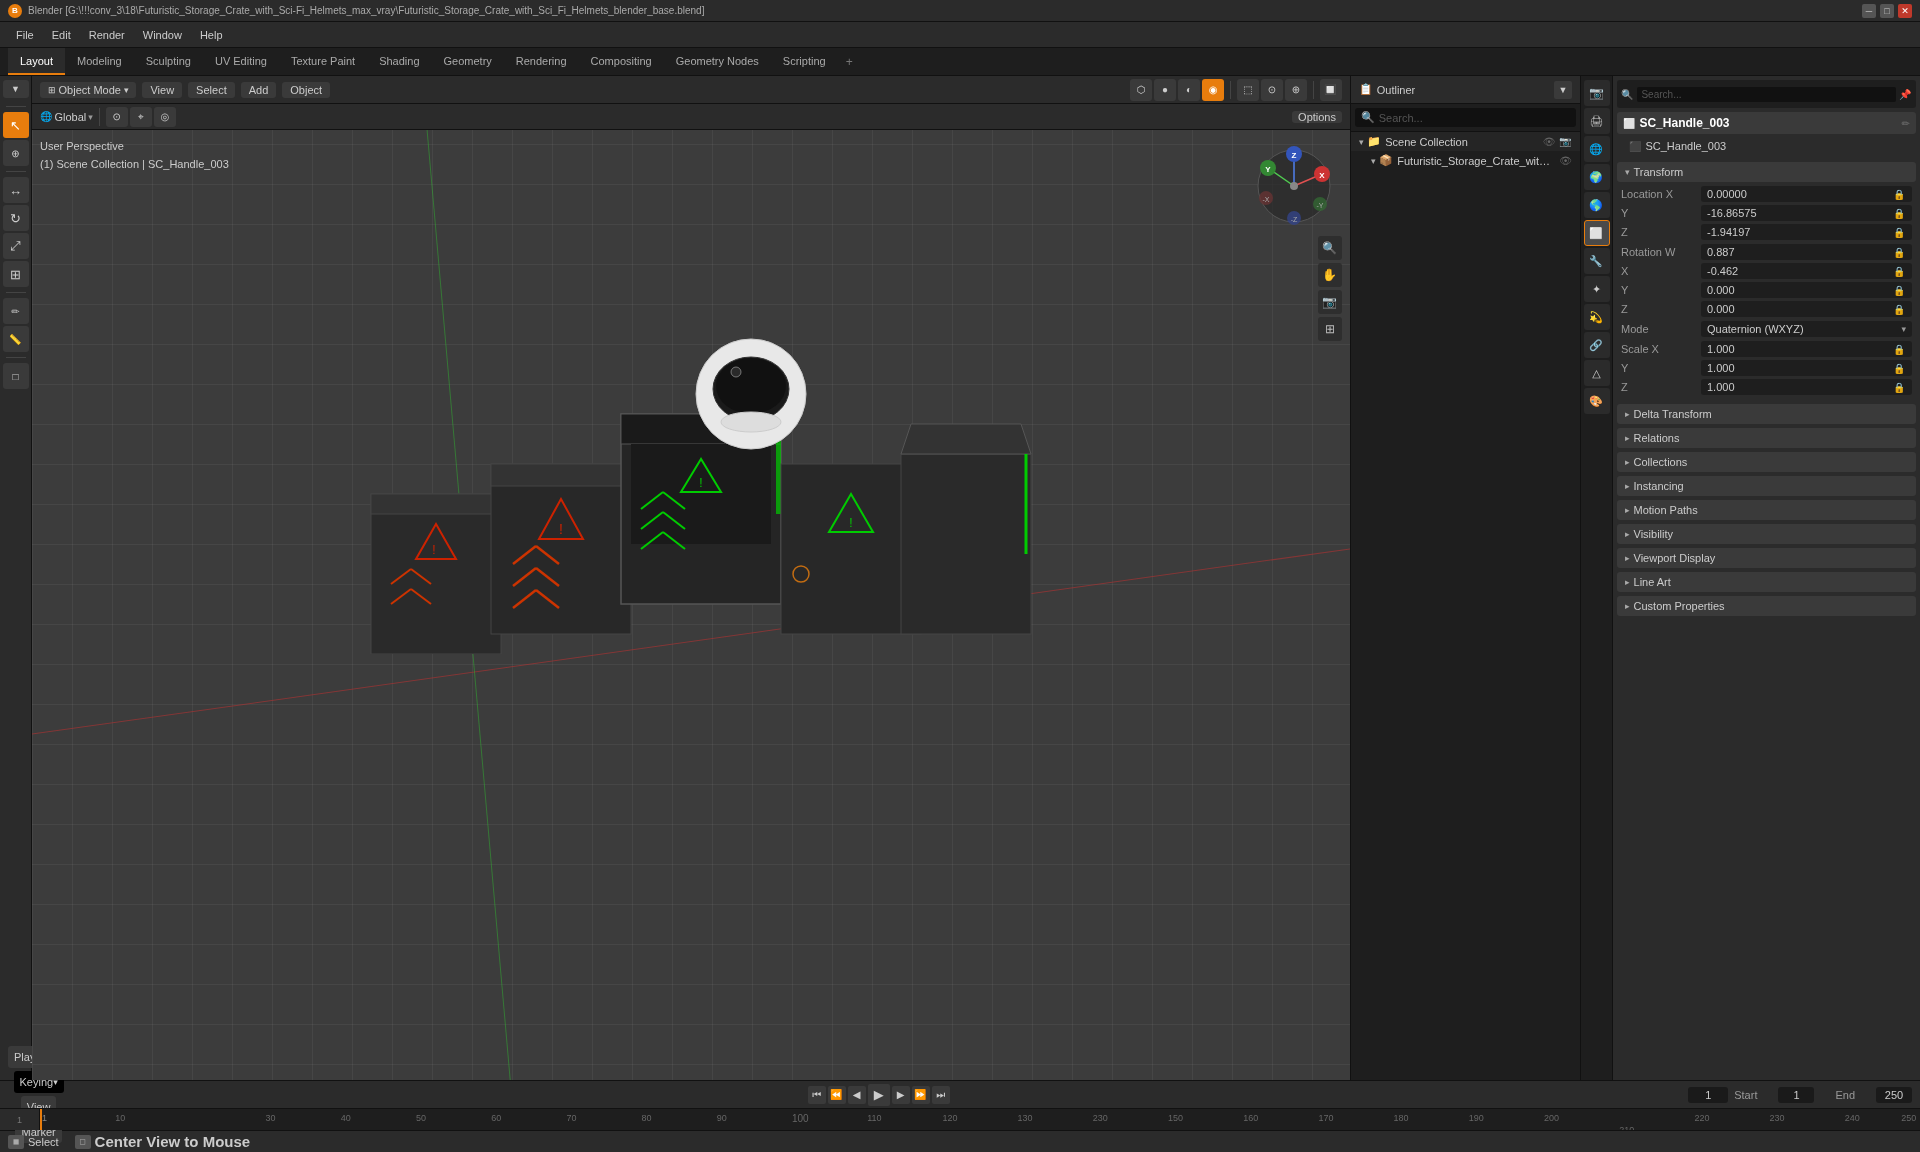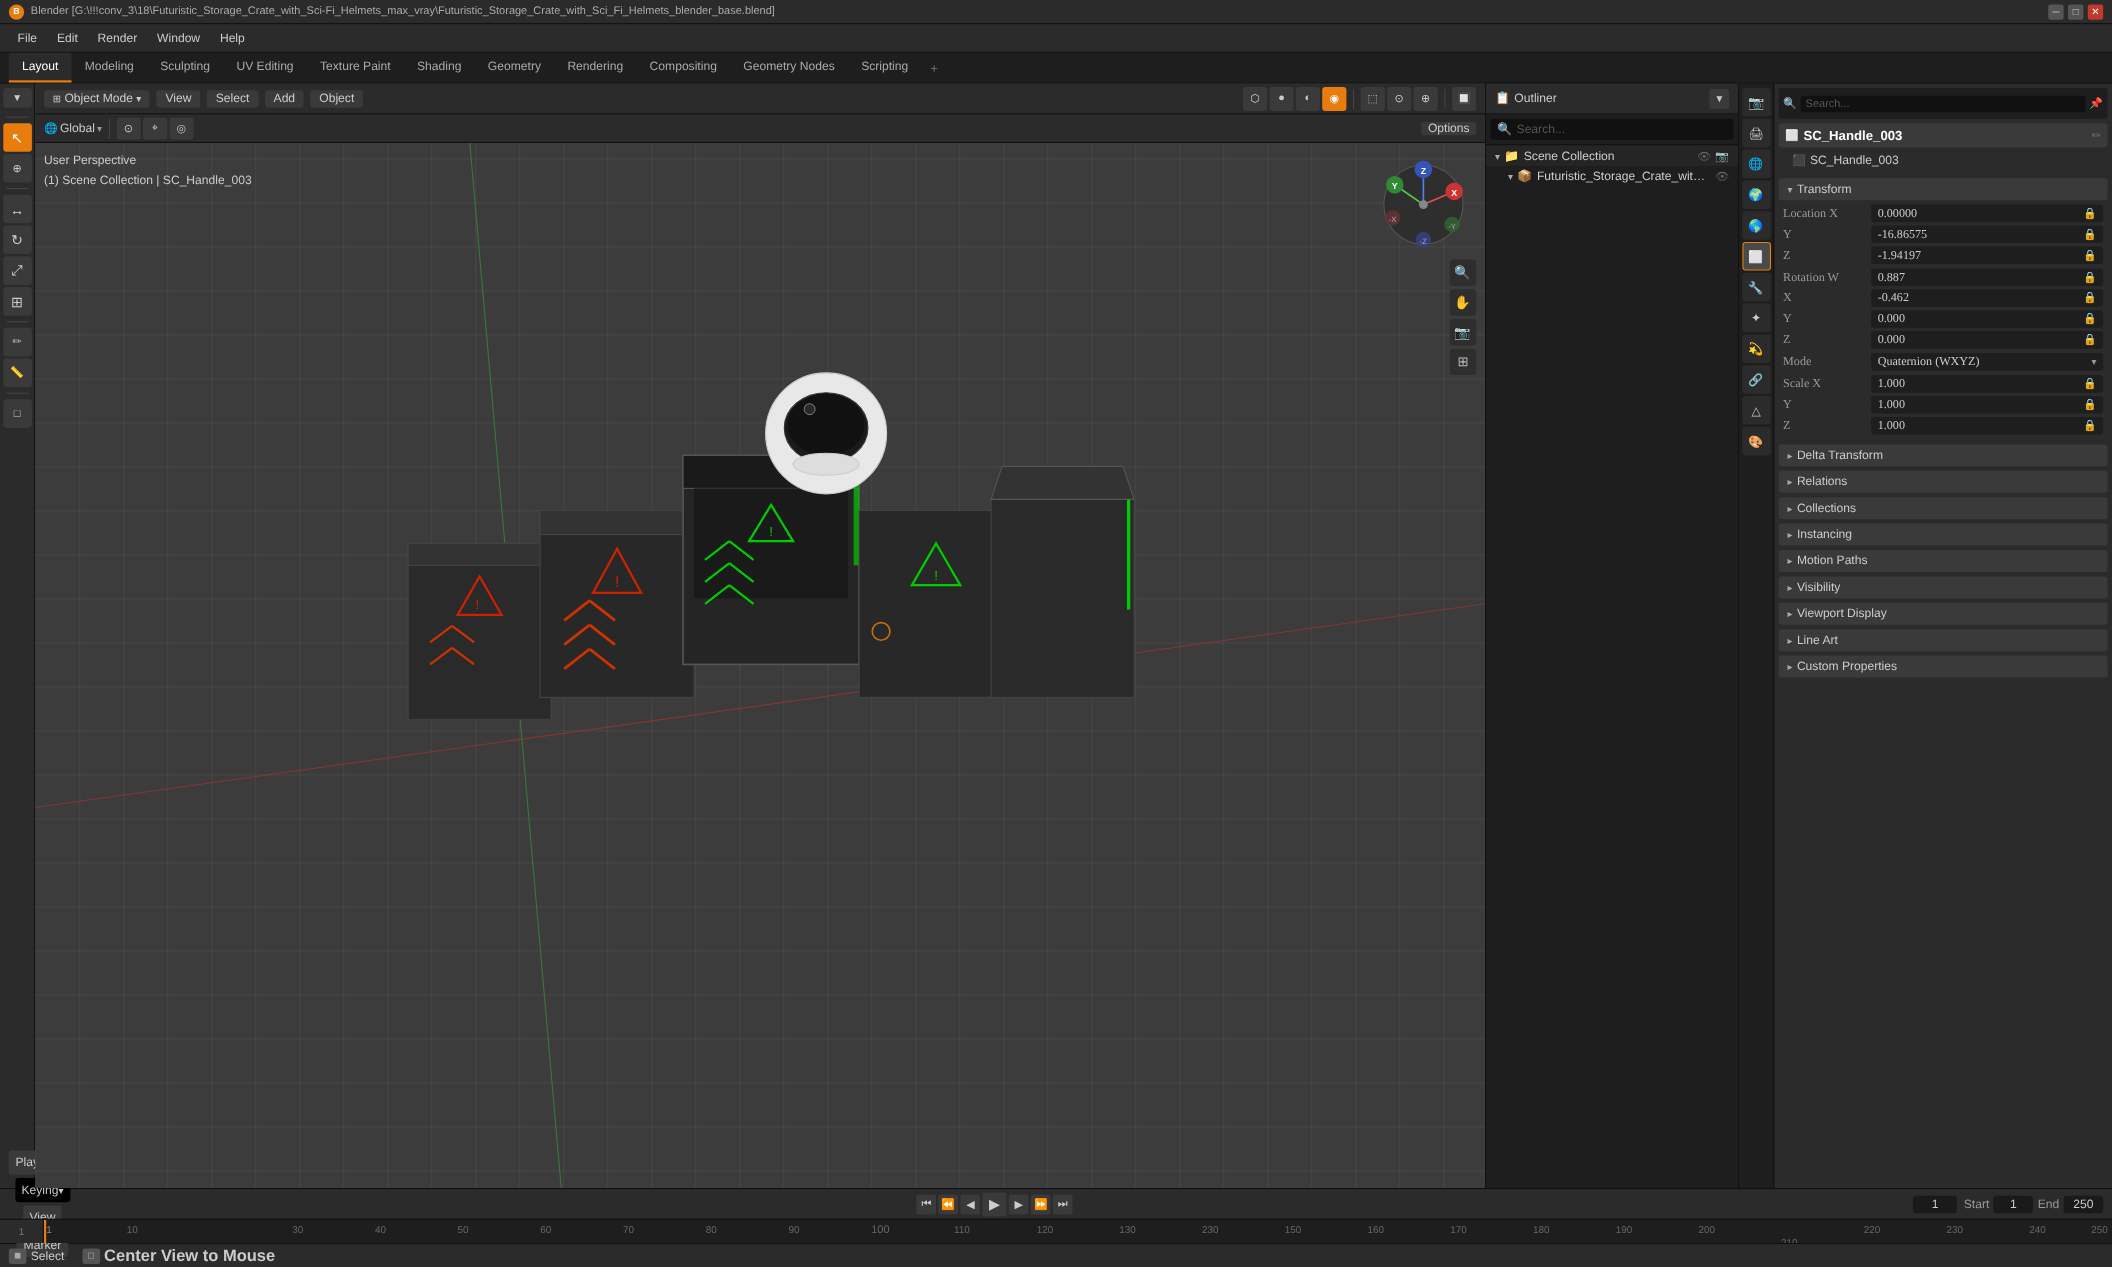--- a/index.html
+++ b/index.html
@@ -210,21 +210,20 @@
       display: flex; align-items: center; gap: 4px;
       margin-bottom: 2px;
     }
     .props-section-content {
       padding: 2px 4px;
     }
     .props-row {
       display: flex;
       align-items: center;
       margin-bottom: 3px;
-      font-family: Liberation Serif, serif;
     }
     .props-label {
       width: 80px;
       font-size: 11px;
       color: #999;
       flex-shrink: 0;
     }
     .props-value {
       flex: 1;
       background: #1e1e1e;
@@ -869,21 +868,21 @@
     <div style="width:18px;height:18px;background:#3a3a3a;border-radius:2px;display:flex;align-items:center;justify-content:center;cursor:pointer;font-size:10px;">⏩</div>
     <div style="width:18px;height:18px;background:#3a3a3a;border-radius:2px;display:flex;align-items:center;justify-content:center;cursor:pointer;font-size:10px;">⏭</div>
   </div>
 
   <div style="flex:1;"></div>
 
   <div style="display:flex;align-items:center;gap:4px;">
     <div style="background:#1a1a1a;border-radius:3px;padding:2px 8px;font-size:11px;color:#ccc;min-width:40px;text-align:center;">1</div>
   </div>
 
-  <div style="display:flex;align-items:center;gap:4px;">
+  <div style="display:flex;align-items:center;gap:21px;">
     <span style="font-size:11px;color:#999;">Start</span>
     <div style="background:#1a1a1a;border-radius:3px;padding:2px 6px;font-size:11px;color:#ccc;min-width:36px;text-align:center;">1</div>
     <span style="font-size:11px;color:#999;">End</span>
     <div style="background:#1a1a1a;border-radius:3px;padding:2px 6px;font-size:11px;color:#ccc;min-width:36px;text-align:center;">250</div>
   </div>
 
 </div>
 
 <div id="timeline" style="width:100%; height:22px; background:#1e1e1e; position:relative; border-top:1px solid #111; display:flex; align-items:stretch;">
 

